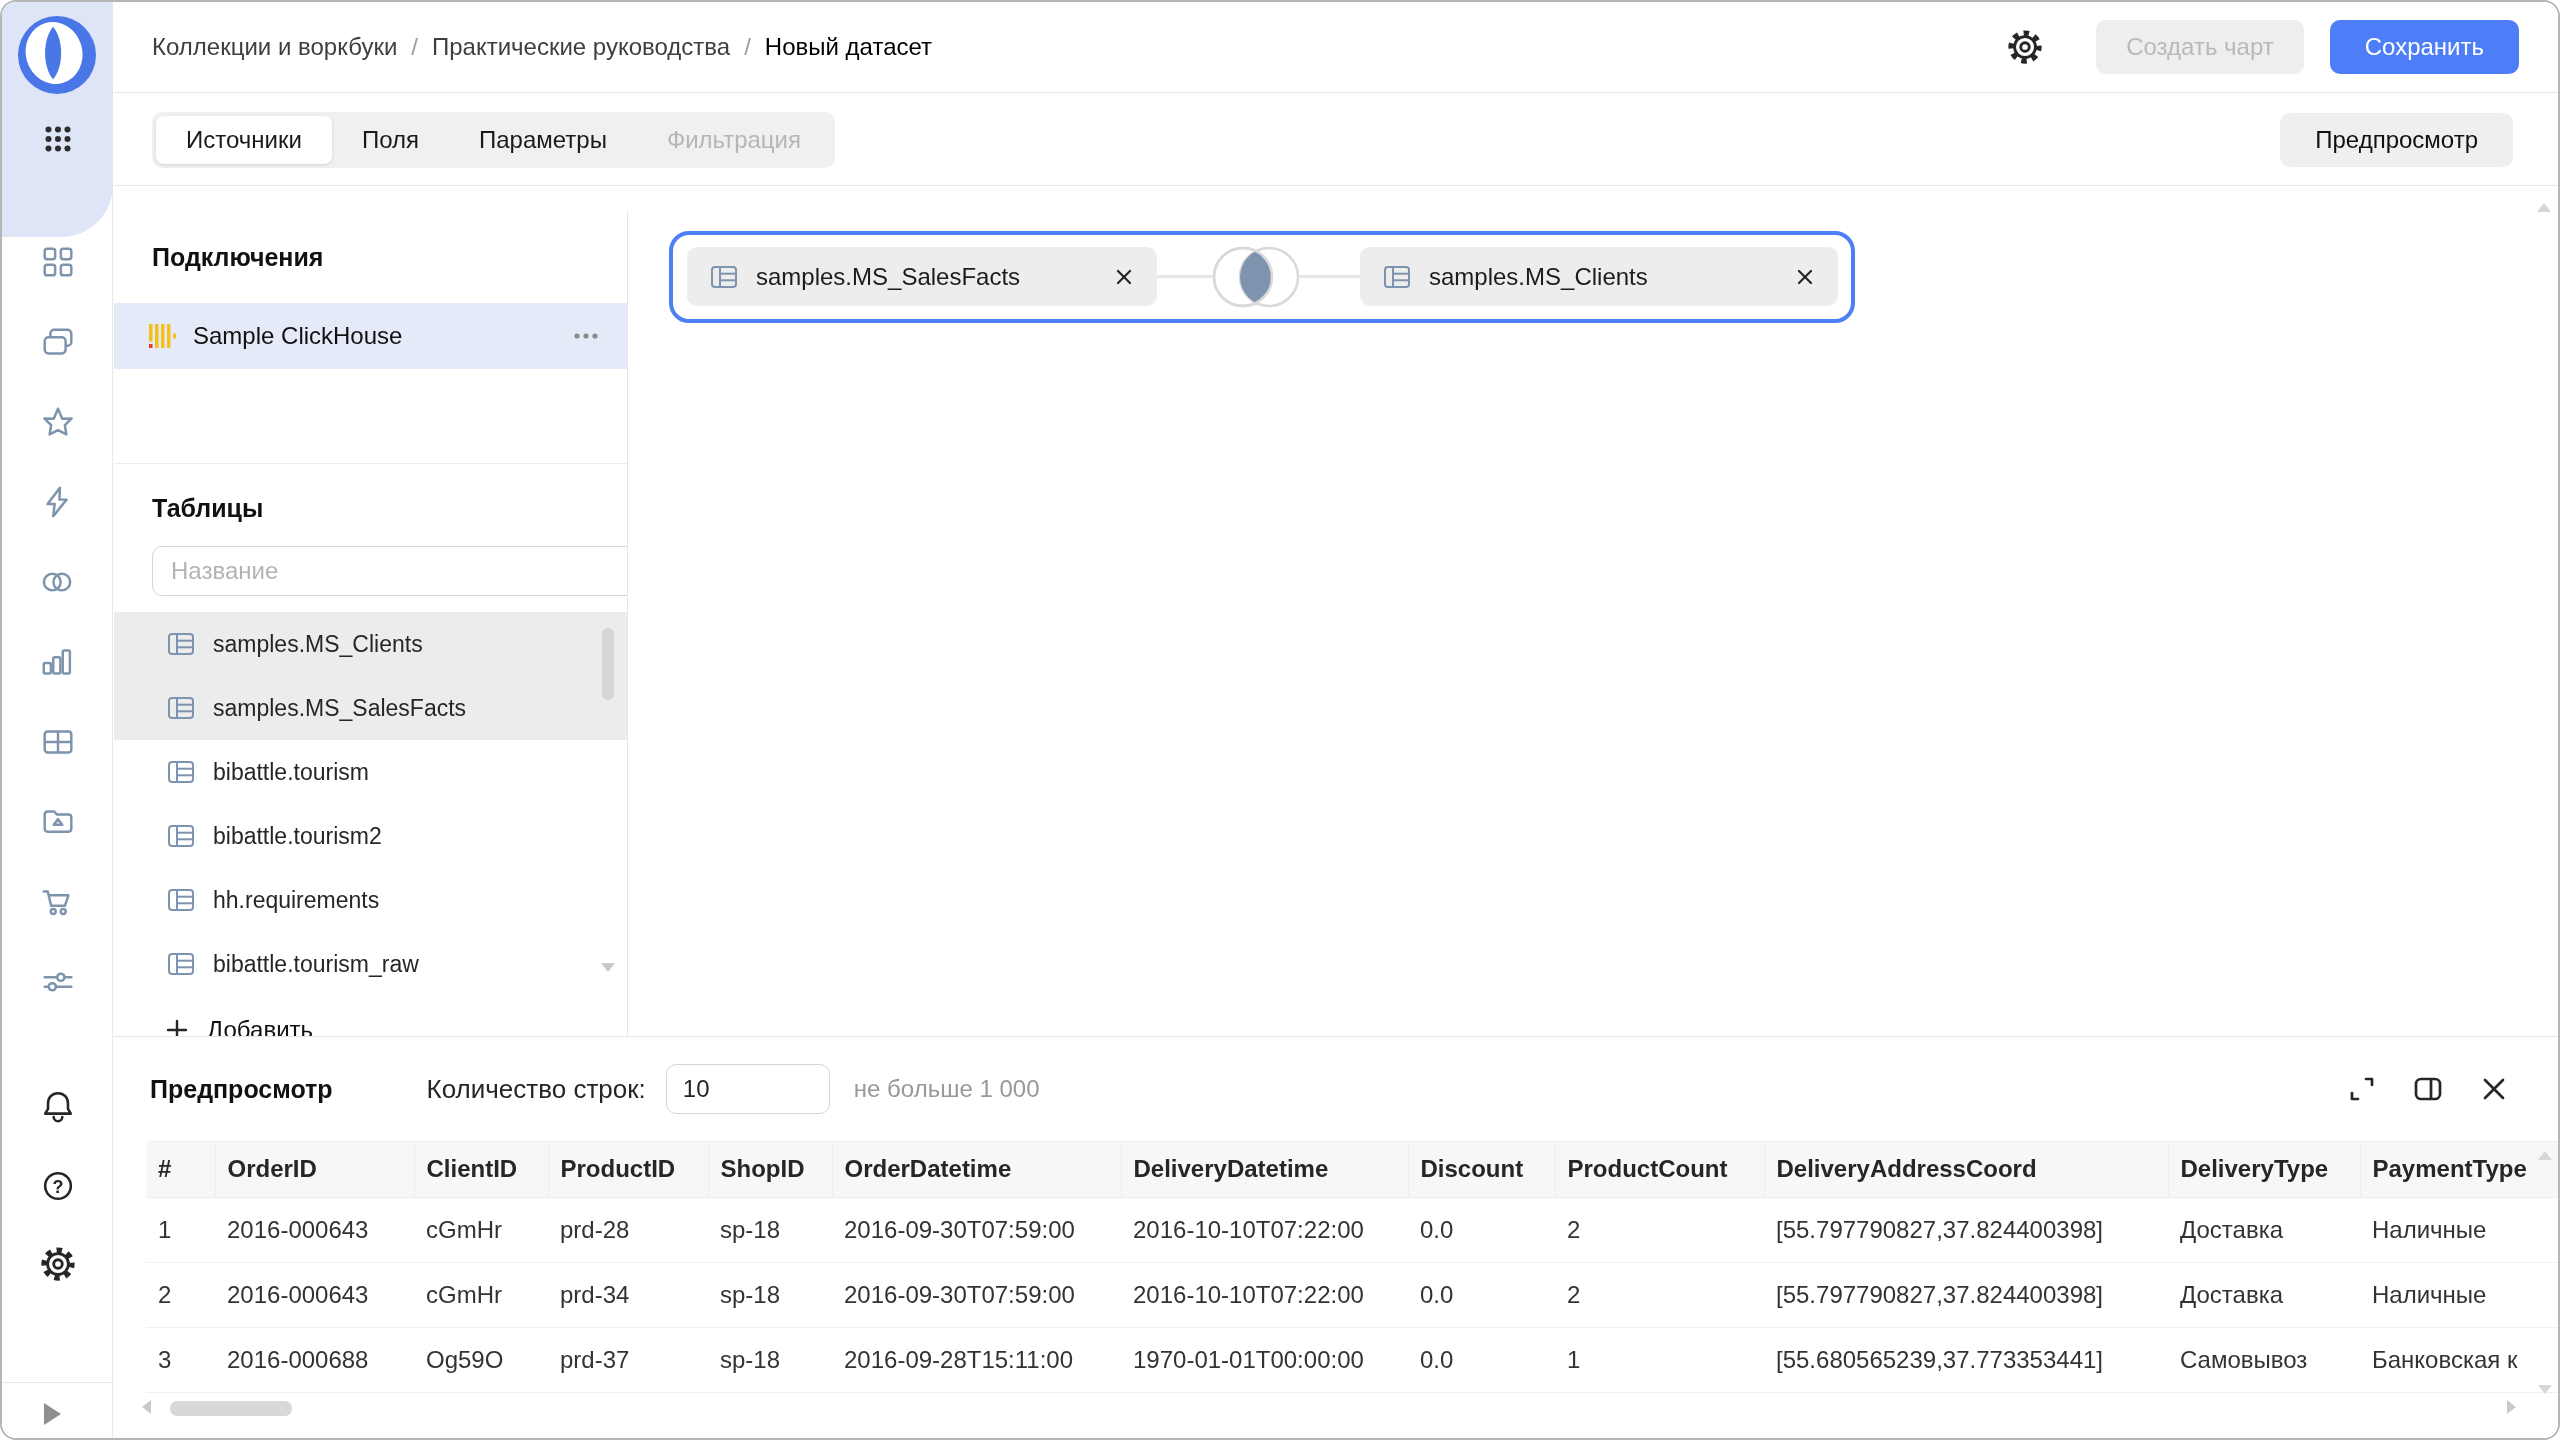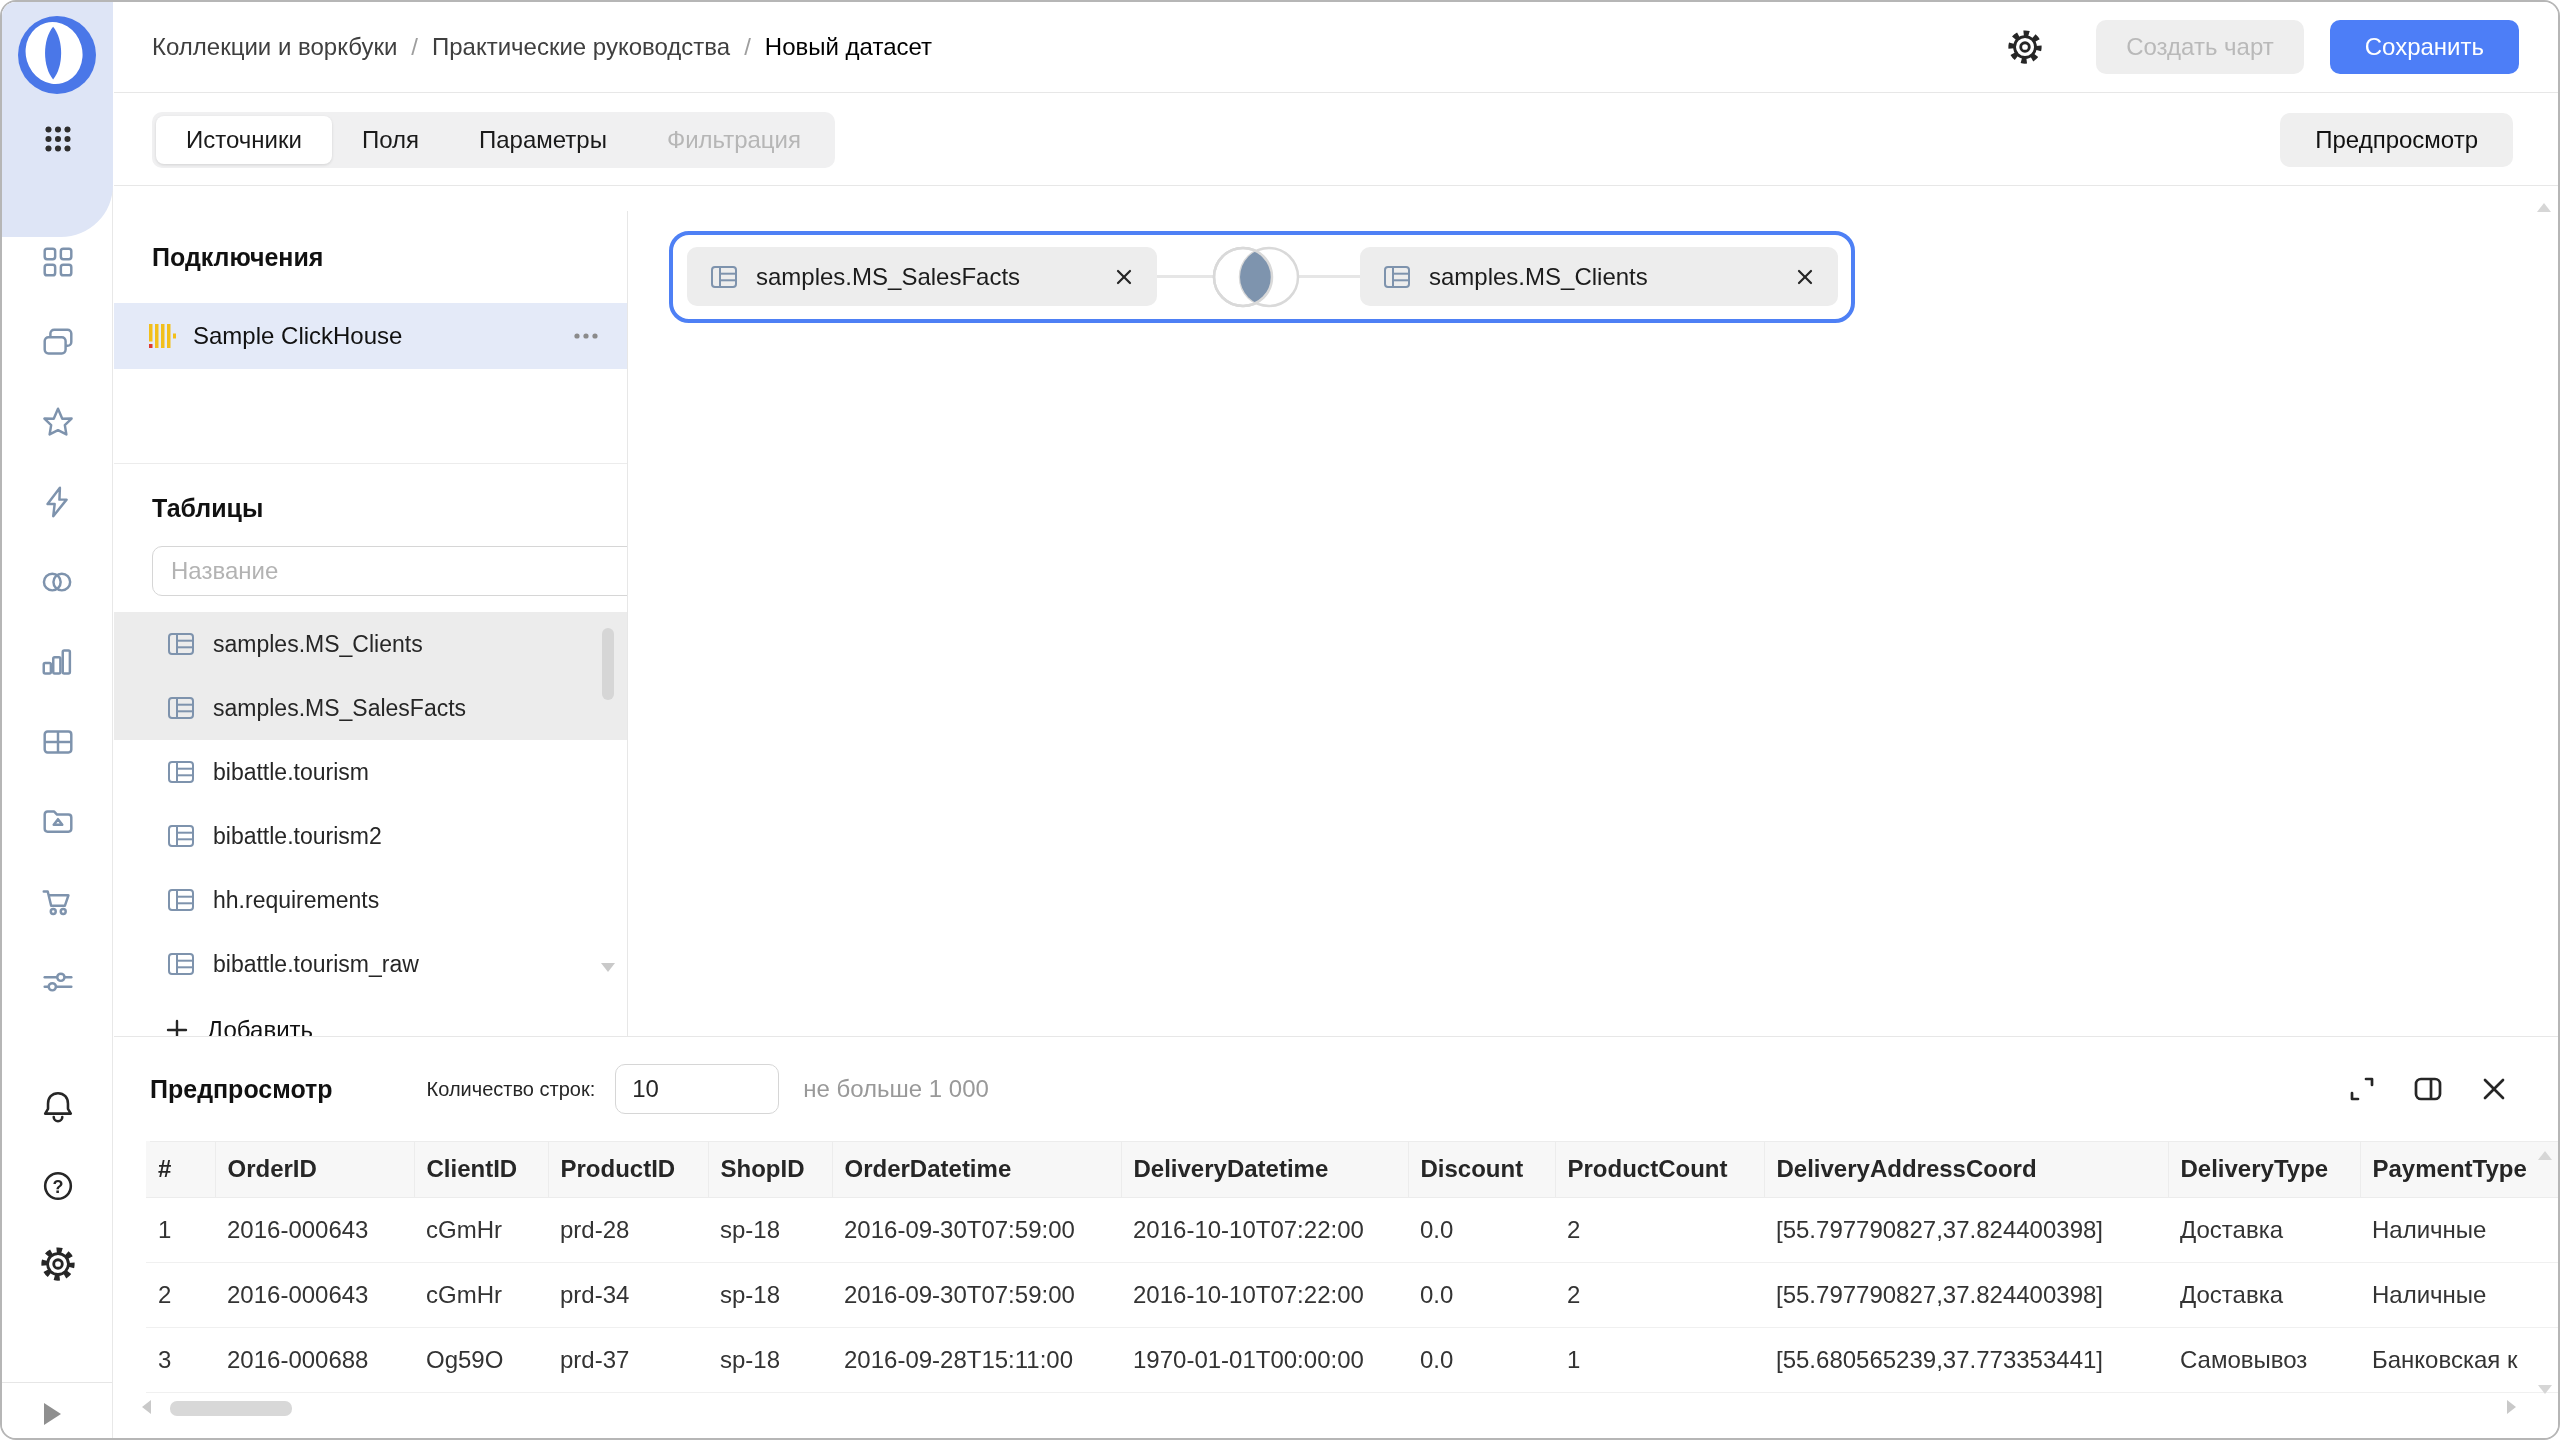--- a/index.html
+++ b/index.html
@@ -70,21 +70,21 @@
   .chip-label{font-size:24px;margin-left:17px;color:#1c1c1c;white-space:nowrap;}
   .chip-x{margin-left:auto;}
   .venn{position:absolute;left:523px;top:7px;}
   .cv-arrow{position:absolute;right:7px;top:16px;}
 
   
   .preview{position:absolute;left:112px;top:1034px;right:0;bottom:0;border-top:1px solid #e7e7e7;background:#fff;
            overflow:hidden;box-sizing:border-box;}
   .pv-controls{height:104px;display:flex;align-items:center;padding:0 47px 0 36px;}
   .pv-title{font-size:25px;font-weight:700;color:#111;}
-  .pv-label{font-size:20px;margin-left:94px;color:#262626;}
+  .pv-label{font-size:26px;margin-left:94px;color:#262626;}
   .pv-input{width:164px;height:50px;margin-left:20px;border:1px solid #d6d6d6;border-radius:10px;font-size:24px;
             padding:0 16px;box-sizing:border-box;color:#262626;outline:none;
             font-family:"Liberation Sans","DejaVu Sans",sans-serif;}
   .pv-hint{font-size:24px;color:#999;margin-left:24px;}
   .pv-icons{margin-left:auto;display:flex;align-items:center;gap:32px;}
   .pv-div{position:absolute;left:36px;right:0;top:104px;height:1px;background:#ececec;}
   table.pv{border-collapse:collapse;table-layout:fixed;width:2455px;margin-left:32px;}
   table.pv th{height:56px;background:#f7f7f7;font-size:24px;font-weight:700;color:#262626;text-align:left;
               padding:0 12px;white-space:nowrap;overflow:hidden;border-bottom:1px solid #ececec;border-right:1px solid #ececec;}
   table.pv th:last-child{border-right:none;}

